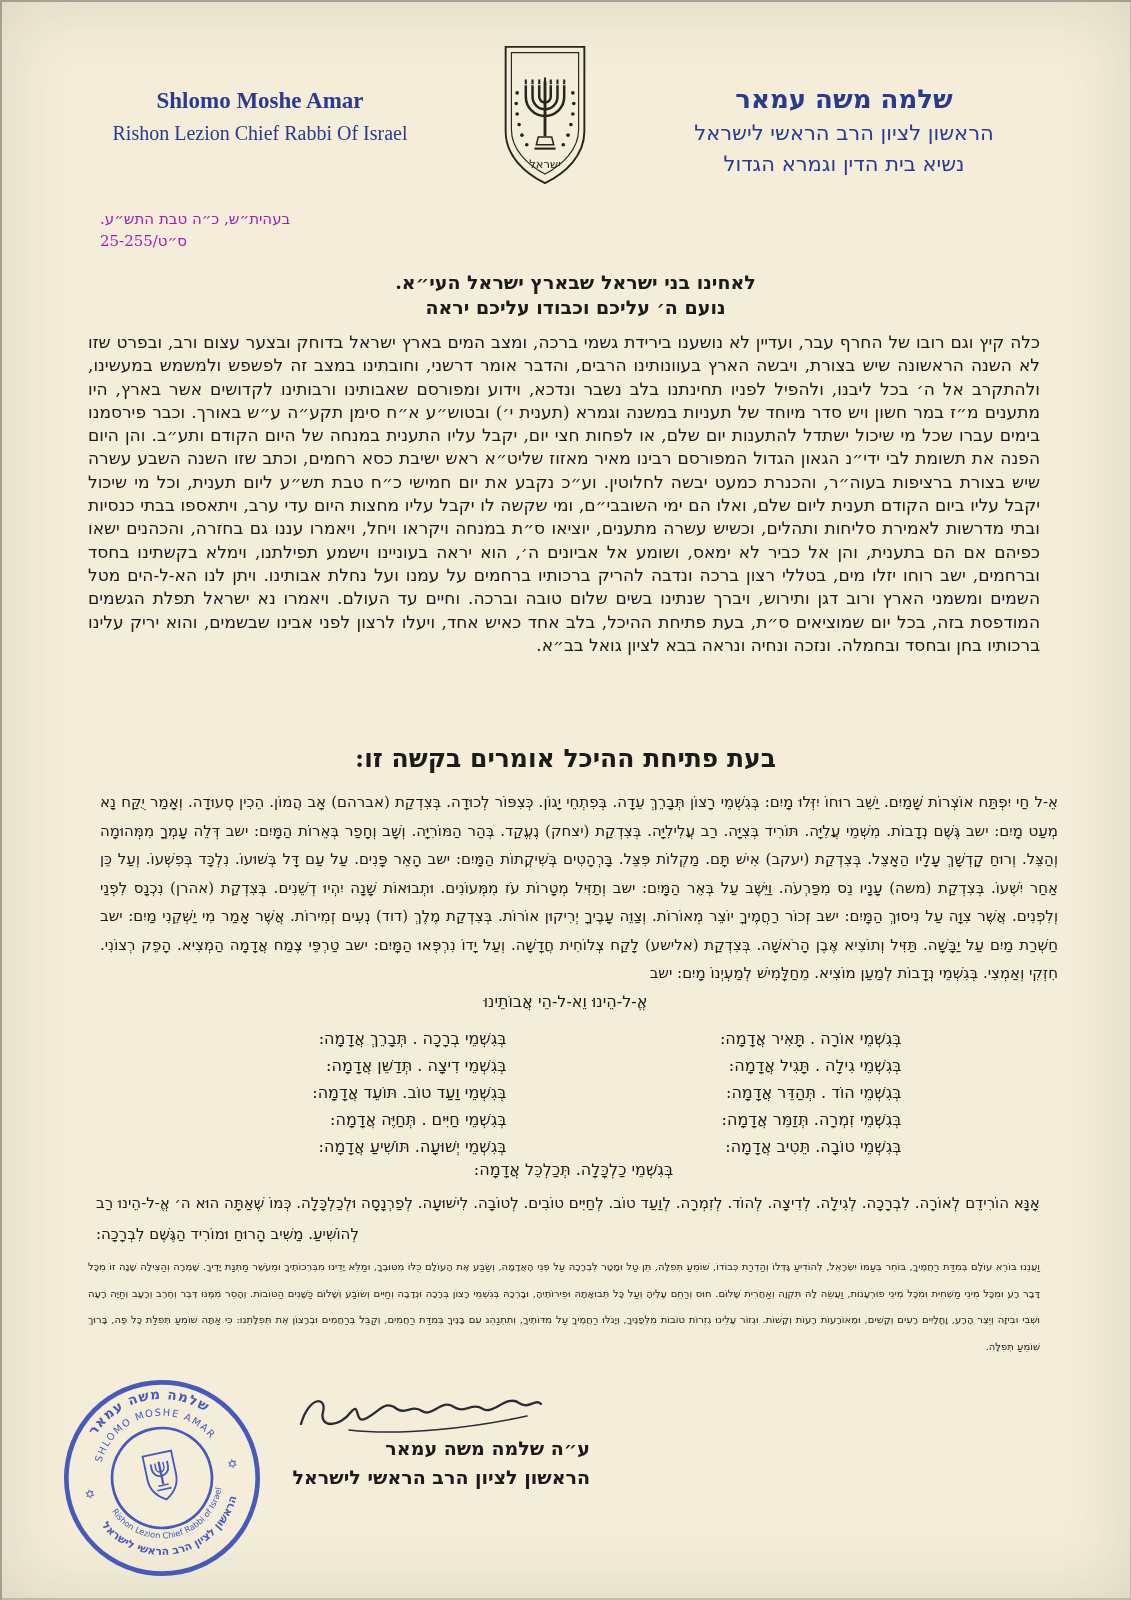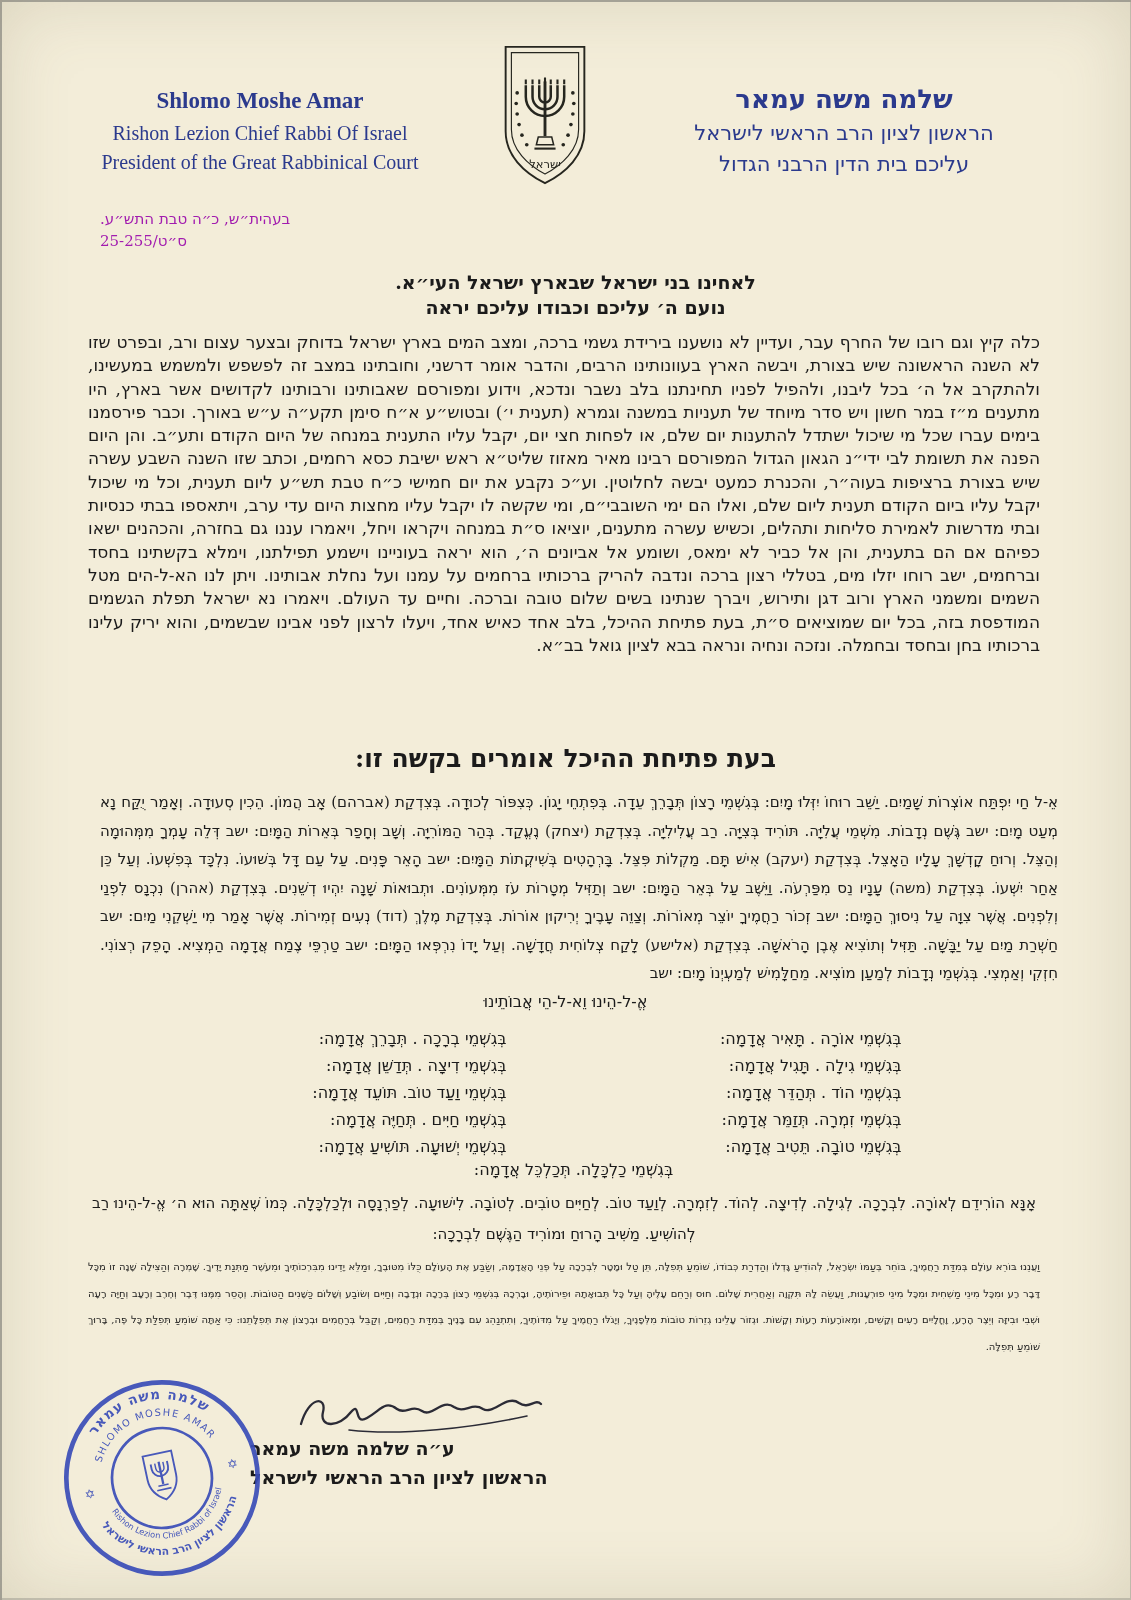--- a/index.html
+++ b/index.html
@@ -39,26 +39,26 @@
   .invocation { position:absolute; left:0; right:0; top:992px; text-align:center;
                 direction:rtl; font-size:16px; }
   
   .geshem-grid { position:absolute; left:0; right:0; top:1028px; direction:rtl; }
   .geshem-inner { width:672px; margin:0 auto; display:grid;
                   grid-template-columns:1fr 1fr; column-gap:118px; row-gap:5px;
                   font-size:16px; line-height:22px; }
   .gcell { direction:rtl; text-align:right; white-space:nowrap; }
   .kalkala { position:absolute; left:0; right:0; top:1160px; text-align:center;
              direction:rtl; font-size:16px;padding-left:16px; }
-  .ana { position:absolute; left:88px; width:952px; top:1188px; direction:rtl;
-         text-align:center; font-size:15px; line-height:31px; }
+  .ana { position:absolute; left:96px; width:952px; top:1188px; direction:rtl;
+         text-align:left; font-size:15px; line-height:31px; }
   .final { position:absolute; left:88px; width:952px; top:1254px; direction:rtl;
            text-align:justify; font-size:10px; line-height:26.5px; }
   
-  .sig-block { position:absolute; left:250px; top:1384px; width:340px; text-align:left; direction:rtl; }
+  .sig-block { position:absolute; left:250px; top:1384px; width:340px; text-align:right; direction:rtl; }
   .sig-scribble { display:block; margin:0 auto -2px auto; }
   .sig-name { font-weight:bold; font-size:19px; line-height:29px; }
   .sig-title { font-weight:bold; font-size:19px; line-height:29px; }
   
   .stamp { position:absolute; left:58px; top:1374px; width:208px; height:208px;
            transform:rotate(-12deg); opacity:.92; }
   .stamp text { font-family:"DejaVu Sans",sans-serif; }
 </style>
 </head>
 <body>
@@ -90,27 +90,26 @@
       <circle cx="77" cy="85" r="1.9"></circle>
         <circle cx="74" cy="96" r="1.9"></circle>
         <circle cx="69" cy="106" r="1.9"></circle>
     </g>
     <text x="50" y="130" text-anchor="middle" font-size="12" fill="#26261f">ישראל</text>
   </svg>
 
   <div class="lh-en">
     <div class="name">Shlomo Moshe Amar</div>
     <div class="line">Rishon Lezion Chief Rabbi Of Israel</div>
-    <div class="line">President of the Great Rabbinical Court</div>
   </div>
 
   <div class="lh-he">
     <div class="name">שלמה משה עמאר</div>
     <div class="line">הראשון לציון הרב הראשי לישראל</div>
-    <div class="line">עליכם בית הדין הרבני הגדול</div>
+    <div class="line">נשיא בית הדין וגמרא הגדול</div>
   </div>
 
   <div class="dateblock">
     <div class="dl">בעהית״ש, כ״ה טבת התש״ע.</div>
     <div class="rl">25-255/ס״ט</div>
   </div>
 
   <div class="title">
     <div>לאחינו בני ישראל שבארץ ישראל העי״א.</div>
     <div>נועם ה׳ עליכם וכבודו עליכם יראה</div>

